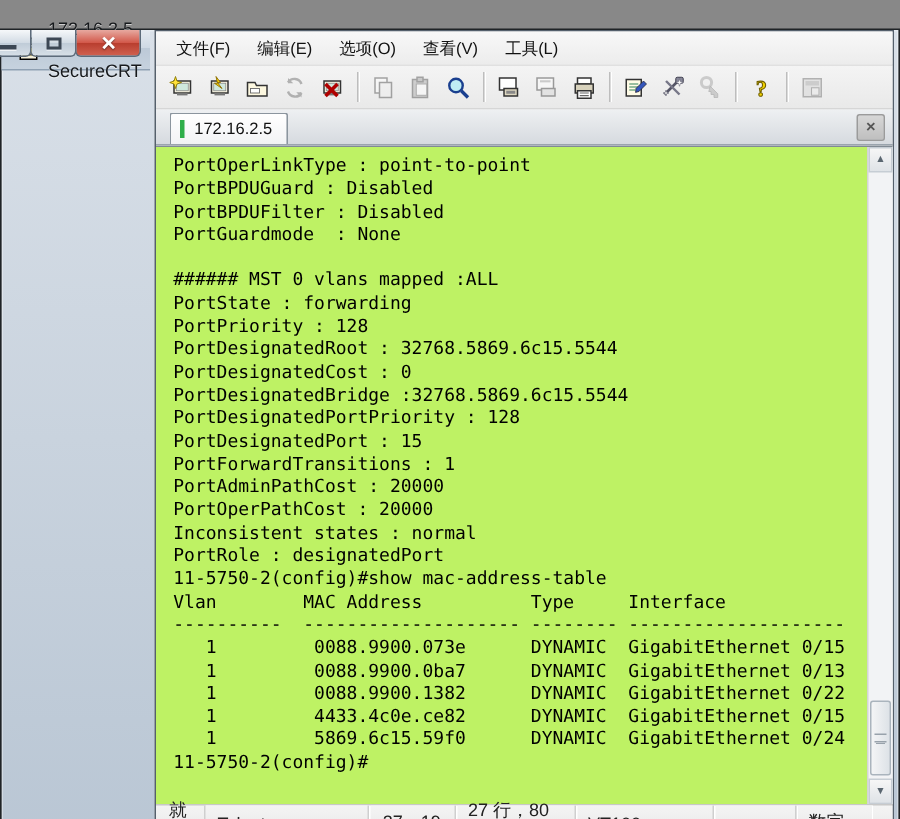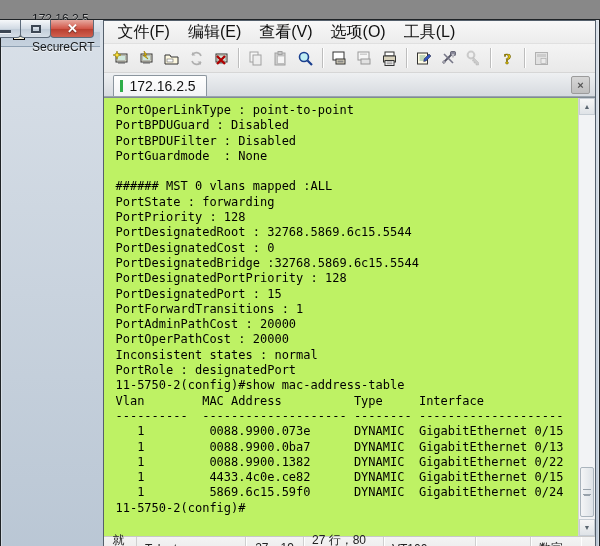--- a/index.html
+++ b/index.html
@@ -33,32 +33,32 @@
     border-radius:0 0 4px 4px;margin-left:-1px;position:relative;
   }
   .winbtn.close{width:44px;background:linear-gradient(#e7a9a0,#d2584a 50%,#b83d2e 51%,#d0604f);}
   .glyph-min{width:11px;height:3px;background:#3c4754;margin-top:6px;box-shadow:0 1px 0 rgba(255,255,255,.7);}
   .glyph-max{width:10px;height:8px;border:2px solid #3c4754;box-shadow:0 1px 0 rgba(255,255,255,.5);}
   .glyph-close{color:#fff;font-size:13px;font-weight:bold;line-height:1;text-shadow:0 1px 1px rgba(0,0,0,.5);}
   
   .content{flex:1;margin:0 3px 3px 3px;border:1px solid #55606c;display:flex;flex-direction:column;background:#f0f0f0;min-height:0;}
   
   .menubar{height:23px;flex:0 0 23px;display:flex;align-items:center;background:linear-gradient(#f8f8f8,#ececec);padding-left:4px;border-bottom:1px solid #e0e0e0;}
-  .menu-item{font-size:16px;color:#111;padding:3px 9px;cursor:default;text-align:center;}
+  .menu-item{font-size:11px;color:#111;padding:3px 9px;cursor:default;text-align:center;}
   
   .toolbar{height:29px;flex:0 0 29px;display:flex;align-items:center;background:linear-gradient(#f4f4f4,#e9e9e9);padding-left:5px;border-bottom:1px solid #d6d6d6;}
   .tool-btn{width:25px;height:24px;display:flex;align-items:center;justify-content:center;border:1px solid transparent;border-radius:2px;}
   .tool-btn.disabled{opacity:.45;filter:grayscale(100%);}
   .tool-sep{width:1px;height:20px;background:#bdbdbd;margin:0 4px;box-shadow:1px 0 0 #fff;}
   
   .tabbar{height:24px;flex:0 0 24px;display:flex;align-items:flex-end;background:linear-gradient(#eef0f2,#d6dadf);padding:0 3px;border-bottom:1px solid #9aa4ad;position:relative;}
   .tab{
     height:21px;margin-left:6px;padding:0 10px 0 6px;display:flex;align-items:center;
     background:linear-gradient(#ffffff,#f2f3f5);border:1px solid #8b959e;border-bottom:none;
-    font-size:14px;color:#111;border-radius:2px 2px 0 0;
+    font-size:11px;color:#111;border-radius:2px 2px 0 0;
   }
   .tab-indicator{width:3px;height:12px;margin-right:6px;}
   .tabbar-close{
     position:absolute;right:5px;top:3px;width:19px;height:18px;
     background:linear-gradient(#d7d7d7,#bfbfbf);border:1px solid #9b9b9b;border-radius:2px;
     display:flex;align-items:center;justify-content:center;font-size:11px;font-weight:bold;color:#555;line-height:1;
   }
   
   .term-wrap{flex:1;display:flex;min-height:0;background:#fff;position:relative;border-top:1px solid #808a94;}
   .terminal{
@@ -117,22 +117,22 @@
           <div class="glyph-close">✕</div>
         </div>
     </div>
   </div>
 
   <div class="content">
 
     <div class="menubar" id="menubar">
         <span class="menu-item">文件(F)</span>
         <span class="menu-item">编辑(E)</span>
+        <span class="menu-item">选项(O)</span>
         <span class="menu-item">查看(V)</span>
-        <span class="menu-item">选项(O)</span>
         <span class="menu-item">工具(L)</span>
       </div>
 
     <div class="toolbar" id="toolbar">
         <div class="tool-btn">
           <span>
             <svg xmlns="http://www.w3.org/2000/svg" width="17" height="17" viewBox="0 0 17 17">
               <rect x="3" y="4" width="11" height="8" fill="#f5f2df" stroke="#333"></rect>
               <rect x="5" y="12" width="7" height="1.6" fill="#777"></rect>
               <rect x="4.5" y="5.5" width="8" height="5" fill="#cfe8dc" stroke="#888" stroke-width=".5"></rect>

